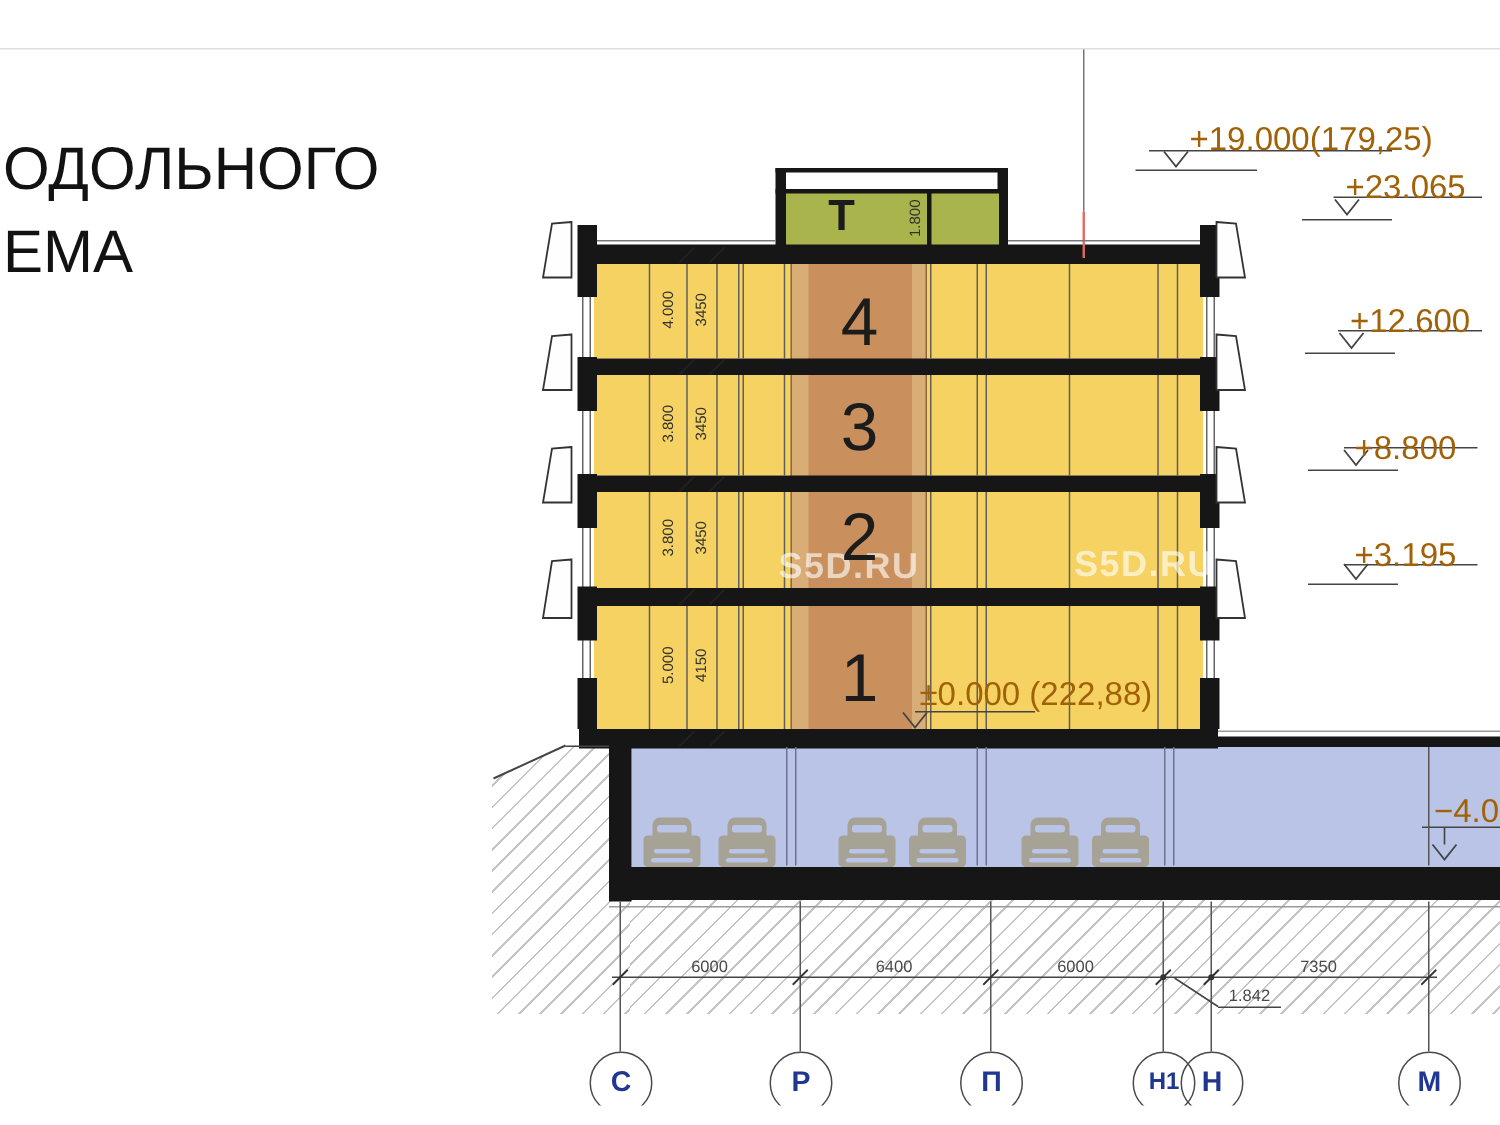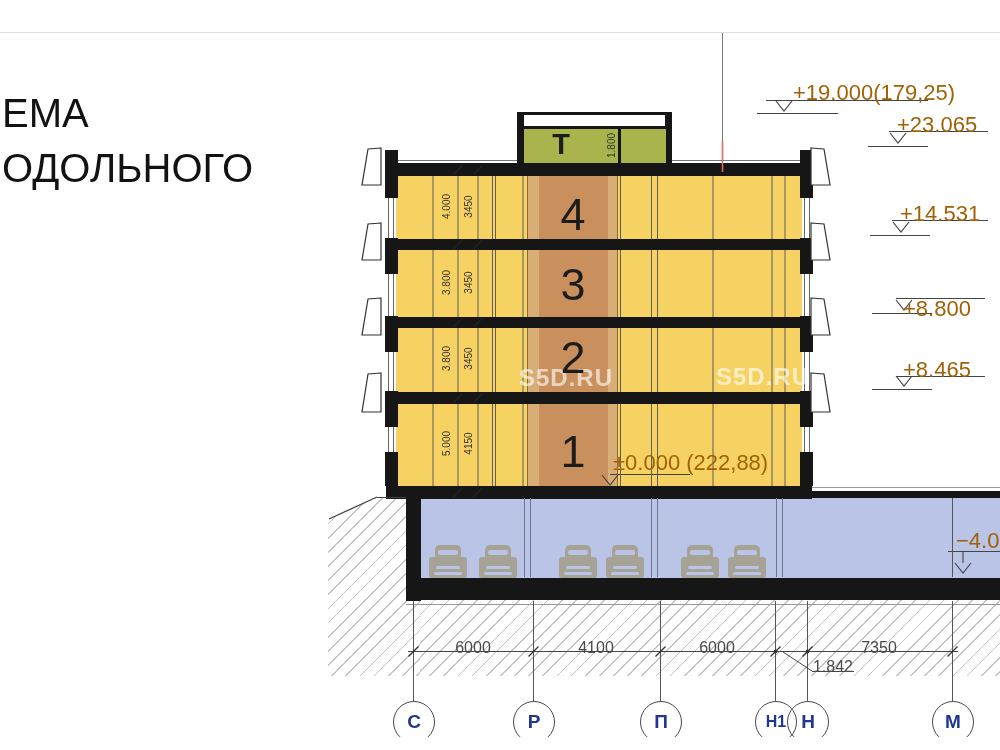--- a/index.html
+++ b/index.html
@@ -5,21 +5,21 @@
   html,body{margin:0;padding:0;background:#ffffff;}
   #canvas{position:relative;width:1000px;height:750px;background:#ffffff;overflow:hidden;
           font-family:"Liberation Sans", sans-serif;}
   .abs{position:absolute;}
   .title{font-size:40px;line-height:55px;color:#121212;letter-spacing:0px;white-space:nowrap;}
   .wm{font-size:24px;font-weight:bold;color:rgba(255,255,255,0.62);letter-spacing:1px;white-space:nowrap;}
   .floor-num{font-size:45px;color:#1c1c1c;text-align:center;}
   .tech-label{font-size:29px;font-weight:600;color:#1c1c1c;text-align:center;}
   .vdim{font-size:10px;color:#333;text-align:center;transform:rotate(-90deg);white-space:nowrap;}
   .elev{font-size:22px;color:#a16207;white-space:nowrap;}
-  .bdim{font-size:16px;color:#4a4a4a;text-align:center;white-space:nowrap;}
+  .bdim{font-size:11px;color:#4a4a4a;text-align:center;white-space:nowrap;}
   .axis-circle{width:40px;height:40px;border:1.4px solid #4a4a4a;border-radius:50%;
                display:flex;align-items:center;justify-content:center;background:transparent;}
   .axis-letter{font-size:19px;font-weight:600;color:#20368f;}
   svg{position:absolute;left:0;top:0;}
 </style>
 </head>
 <body>
 
 <div id="canvas">
 
@@ -229,22 +229,22 @@
       <line x1="770.5" y1="656.5" x2="780.5" y2="646.5" stroke="#333" stroke-width="1.2"></line>
       <line x1="802.5" y1="656.5" x2="812.5" y2="646.5" stroke="#333" stroke-width="1.2"></line>
       <line x1="947.5" y1="656.5" x2="957.5" y2="646.5" stroke="#333" stroke-width="1.2"></line>
       <circle cx="775.5" cy="651.5" r="2" fill="#333"></circle>
       <circle cx="807.5" cy="651.5" r="2" fill="#333"></circle>
       <line x1="783" y1="652" x2="812" y2="671" stroke="#444" stroke-width="1"></line>
       <line x1="812" y1="671.5" x2="854" y2="671.5" stroke="#444" stroke-width="1"></line>
     </svg>
 
   <div class="abs title" style="left:2px;top:86px;">
+    <div>ОДОЛЬНОГО</div>
     <div>ЕМА</div>
-    <div>ОДОЛЬНОГО</div>
   </div>
 
   <div class="abs wm" style="left:519px;top:364px;">S5D.RU</div>
   <div class="abs wm" style="left:716px;top:363px;">S5D.RU</div>
 
   <div class="abs tech-label" style="left:531px;top:128px;width:60px;">Т</div>
   <div class="abs floor-num" style="left:528px;top:189px;width:90px;">4</div>
   <div class="abs floor-num" style="left:528px;top:259px;width:90px;">3</div>
   <div class="abs floor-num" style="left:528px;top:332px;width:90px;">2</div>
   <div class="abs floor-num" style="left:528px;top:426px;width:90px;">1</div>
@@ -254,28 +254,28 @@
   <div class="abs vdim" style="left:416px;top:353px;width:60px;">3.800</div>
   <div class="abs vdim" style="left:416px;top:438px;width:60px;">5.000</div>
   <div class="abs vdim" style="left:438px;top:201px;width:60px;">3450</div>
   <div class="abs vdim" style="left:438px;top:277px;width:60px;">3450</div>
   <div class="abs vdim" style="left:438px;top:353px;width:60px;">3450</div>
   <div class="abs vdim" style="left:438px;top:438px;width:60px;">4150</div>
   <div class="abs vdim" style="left:591px;top:140px;width:40px;">1.800</div>
 
   <div class="abs elev" style="left:793px;top:80px;">+19.000(179,25)</div>
   <div class="abs elev" style="left:897px;top:112px;">+23.065</div>
-  <div class="abs elev" style="left:900px;top:201px;">+14.531</div>
-  <div class="abs elev" style="left:903px;top:296px;">+8.800</div>
-  <div class="abs elev" style="left:903px;top:357px;">+8.465</div>
+  <div class="abs elev" style="left:900px;top:201px;">+12.600</div>
+  <div class="abs elev" style="left:903px;top:286px;">+8.800</div>
+  <div class="abs elev" style="left:903px;top:357px;">+3.195</div>
   <div class="abs elev" style="left:613px;top:450px;">±0.000 (222,88)</div>
   <div class="abs elev" style="left:956px;top:528px;">−4.000</div>
 
   <div class="abs bdim" style="left:443px;top:639px;width:60px;">6000</div>
-  <div class="abs bdim" style="left:566px;top:639px;width:60px;">4100</div>
+  <div class="abs bdim" style="left:566px;top:639px;width:60px;">6400</div>
   <div class="abs bdim" style="left:687px;top:639px;width:60px;">6000</div>
   <div class="abs bdim" style="left:849px;top:639px;width:60px;">7350</div>
   <div class="abs bdim" style="left:810px;top:658px;width:46px;">1.842</div>
 
   <div class="abs" style="left:0px;top:600px;width:1000px;height:137px;overflow:hidden;">
     <div class="abs axis-circle" style="left:393px;top:101px;">
         <span class="axis-letter">С</span>
       </div>
     <div class="abs axis-circle" style="left:513px;top:101px;">
         <span class="axis-letter">Р</span>

